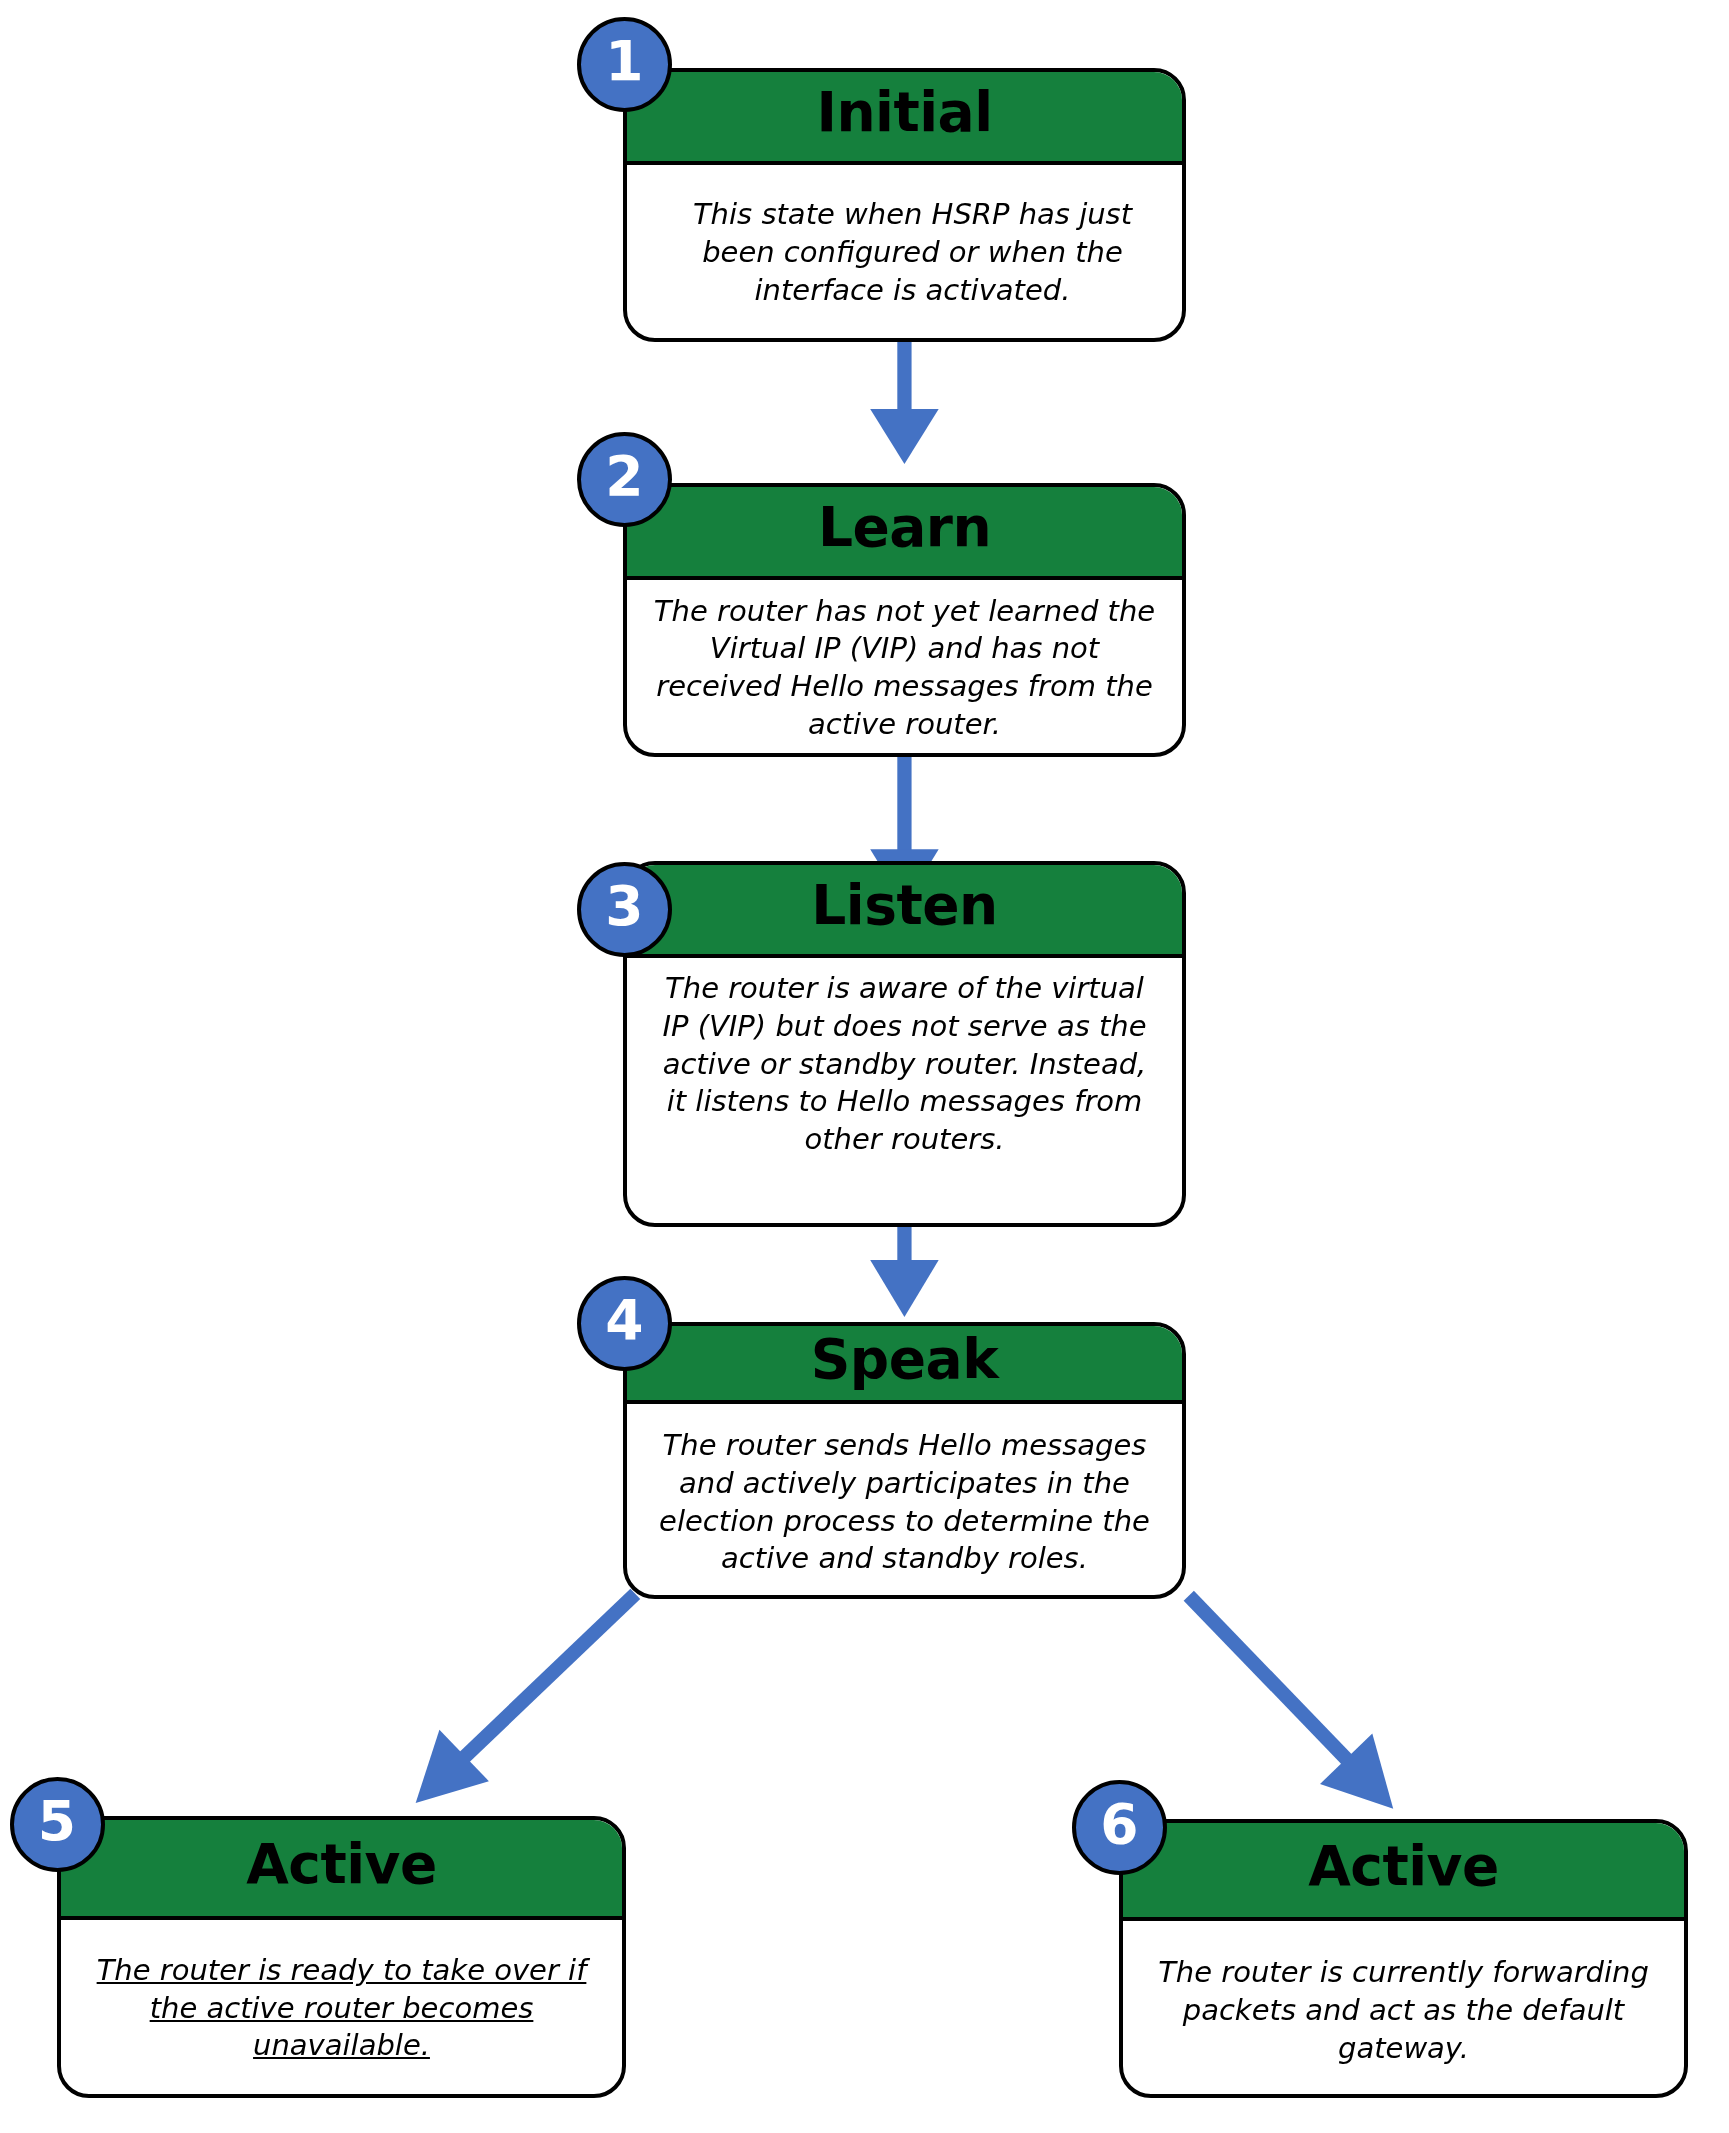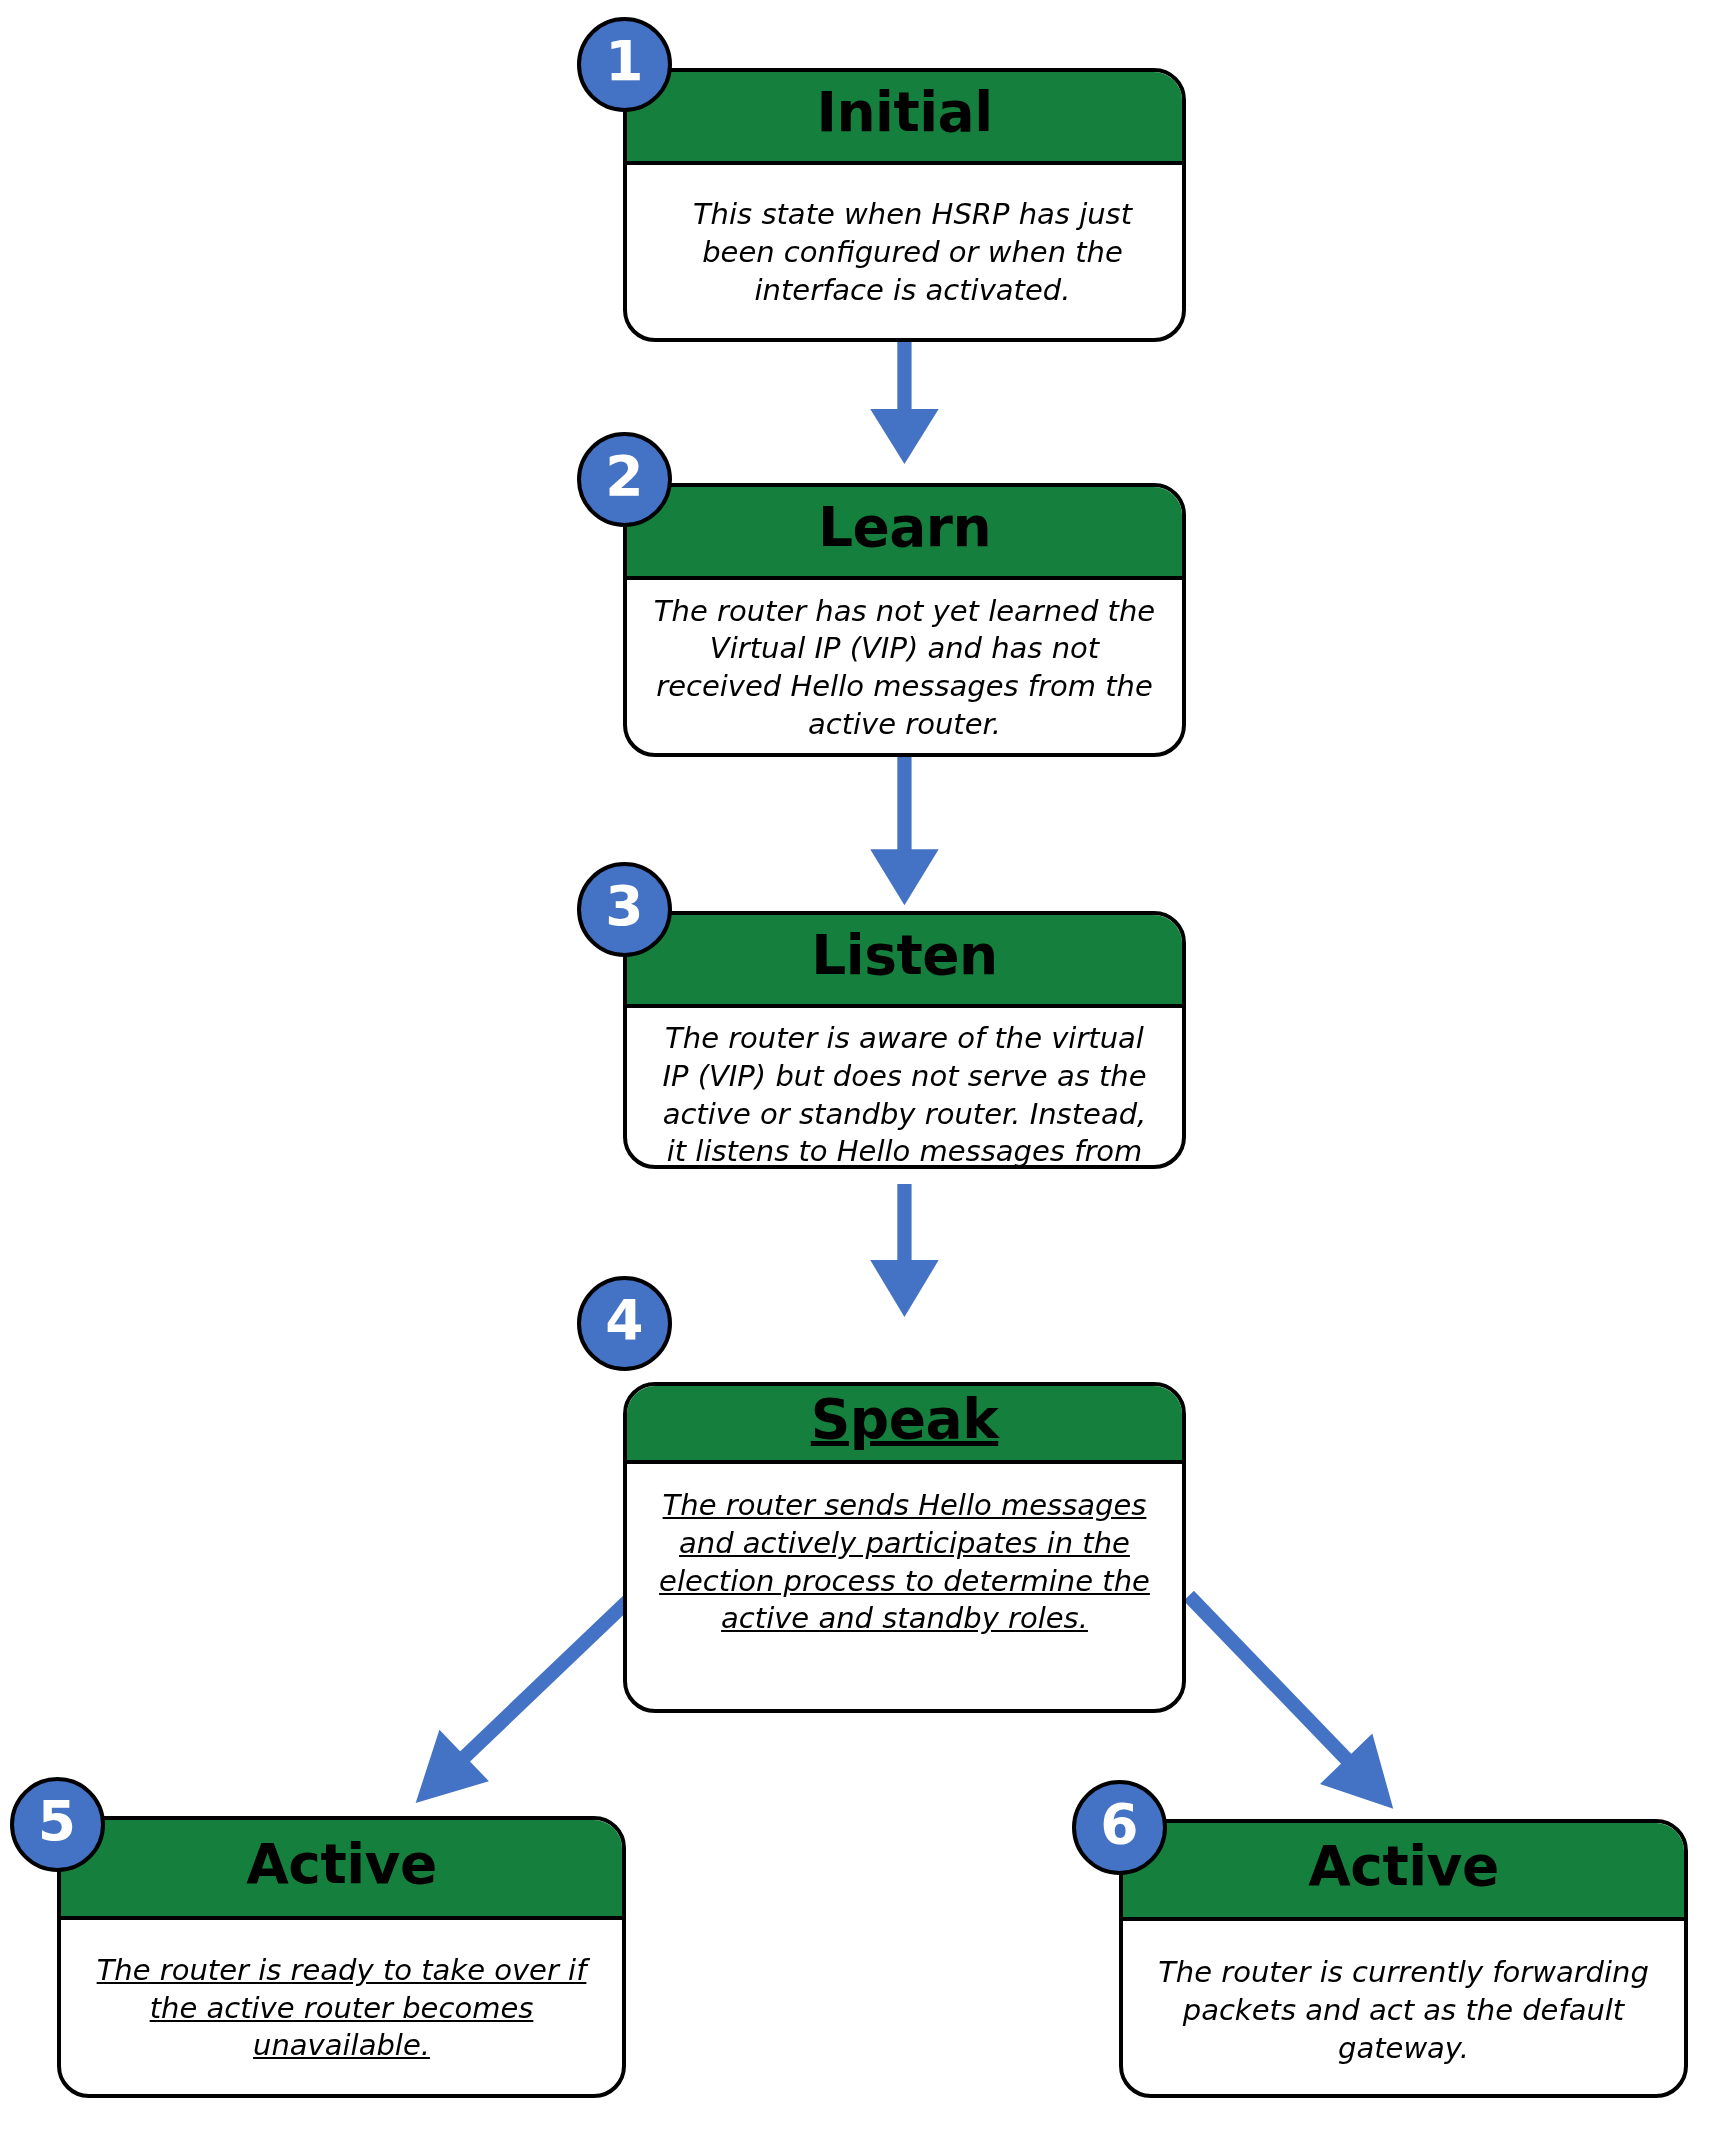--- a/index.html
+++ b/index.html
@@ -137,33 +137,33 @@
       <span class="node-title">Learn</span>
     </div>
     <div class="node-body" style="height:176px;">
       <span class="node-desc">The router has not yet learned the Virtual IP (VIP) and has not received Hello messages from the active router.</span>
     </div>
   </div>
   <div class="badge" style="left:577px; top:432px;">
     <span>2</span>
   </div>
 
-  <div class="node" style="left:623px; top:911px; width:563px; height:258px;">
+  <div class="node" style="left:623px; top:861px; width:563px; height:366px;">
     <div class="node-header" style="height:93px;">
       <span class="node-title">Listen</span>
     </div>
     <div class="node-body" style="height:213px;text-align:center;">
       <span class="node-desc">The router is aware of the virtual IP (VIP) but does not serve as the active or standby router. Instead, it listens to Hello messages from other routers.</span>
     </div>
   </div>
   <div class="badge" style="left:577px; top:862px;">
     <span>3</span>
   </div>
 
-  <div class="node" style="left:623px; top:1382px; width:563px; height:331px;text-decoration:underline;">
+  <div class="node" style="left:623px; top:1322px; width:563px; height:277px;">
     <div class="node-header" style="height:78px;">
       <span class="node-title">Speak</span>
     </div>
     <div class="node-body" style="height:197px;">
       <span class="node-desc">The router sends Hello messages and actively participates in the election process to determine the active and standby roles.</span>
     </div>
   </div>
   <div class="badge" style="left:577px; top:1276px;">
     <span>4</span>
   </div>

